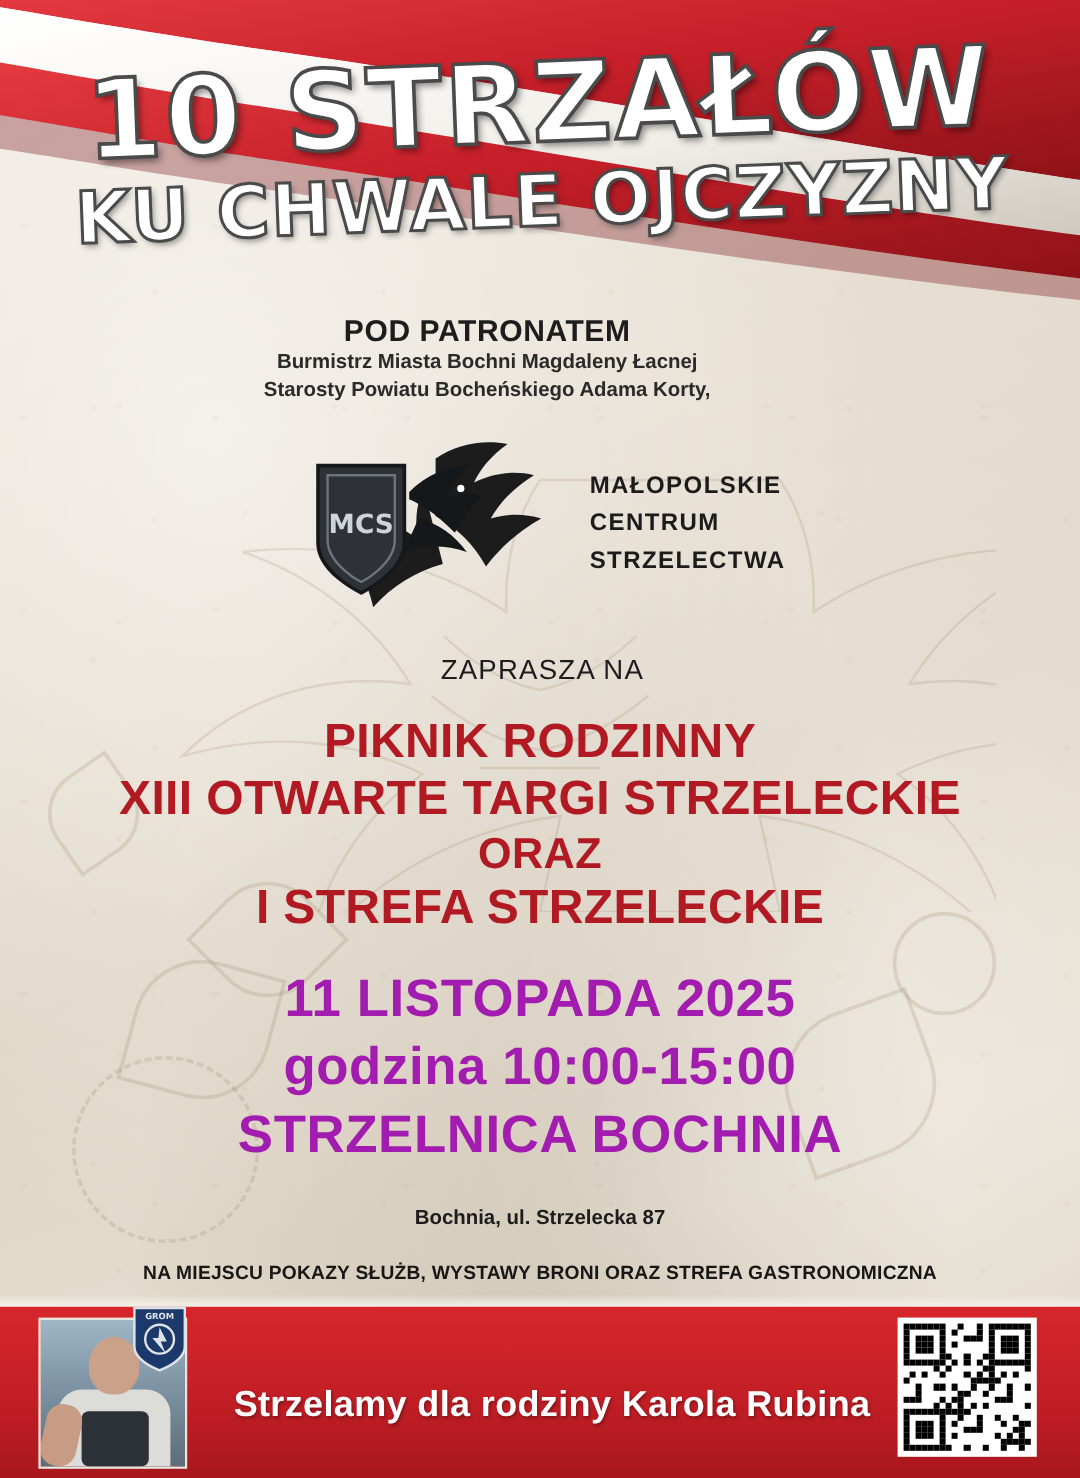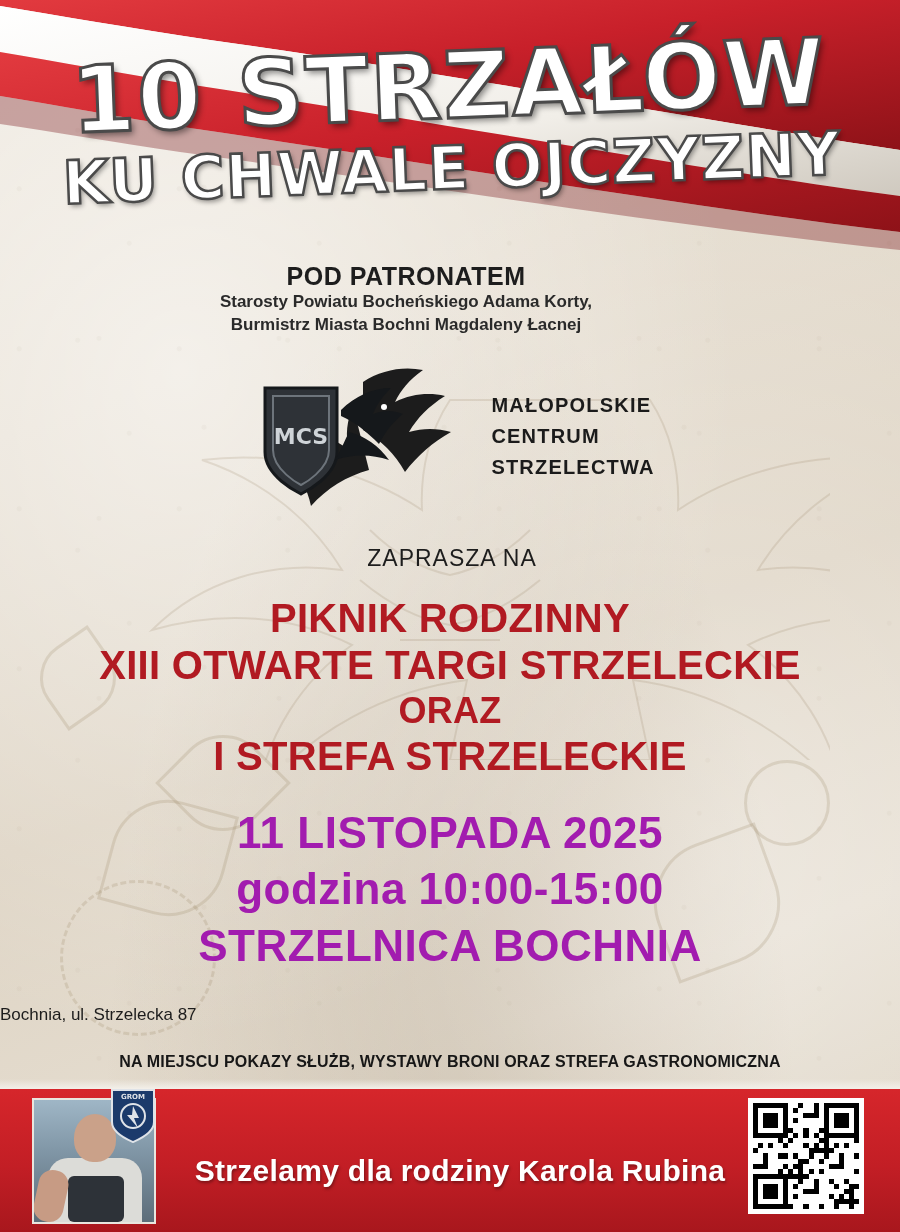--- a/index.html
+++ b/index.html
@@ -195,22 +195,23 @@
   }
   .when-1 { font-size: 44px; line-height: 1.28; letter-spacing: .5px; }
   .when-2 { font-size: 44px; line-height: 1.28; letter-spacing: .5px; }
   .when-3 { font-size: 44px; line-height: 1.28; letter-spacing: .5px; }
 
   .address {
     position: absolute;
     left: 0;
     top: 1005px;
     width: 900px;
+    text-align: center;
     font-size: 17px;
-    font-weight: 400;
+    font-weight: 700;
     color: #1c1c1c;
   }
   .extras {
     position: absolute;
     left: 0;
     top: 1053px;
     width: 900px;
     text-align: center;
     font-size: 16px;
     font-weight: 700;
@@ -338,22 +339,22 @@
     <path d="M0,96 C56,105 120,117 190,128 C410,160 680,206 900,232 L900,250 C670,226 400,182 180,152 C112,142 54,132 0,124 Z" fill="rgba(120,20,25,0.35)"></path>
   </svg>
 
   <div class="headline-wrap">
     <div class="headline-1">10 STRZAŁÓW</div>
     <div class="headline-2">KU CHWALE OJCZYZNY</div>
   </div>
 
   <div class="patron">
     <div class="patron-title">POD PATRONATEM</div>
+    <div class="patron-line">Burmistrz Miasta Bochni Magdaleny Łacnej</div>
     <div class="patron-line">Starosty Powiatu Bocheńskiego Adama Korty,</div>
-    <div class="patron-line">Burmistrz Miasta Bochni Magdaleny Łacnej</div>
   </div>
 
   <div class="club">
     <svg class="club-mark" viewBox="0 0 230 140">
 
       <g fill="#1c1c1c">
         <path d="M118 16 c18 -12 40 -16 60 -12 -14 10 -22 20 -28 32 16 -8 34 -10 50 -6 -16 10 -28 22 -36 36 14 -4 28 -4 42 0 -18 10 -34 24 -46 40 -10 -18 -24 -32 -42 -42z"></path>
         <path d="M108 40 c-6 14 -8 30 -4 44 -10 -8 -22 -14 -34 -16 6 12 8 26 6 38 -10 -8 -22 -12 -34 -14 12 14 20 30 24 48 16 -18 36 -30 58 -36z"></path>
       </g>
 

